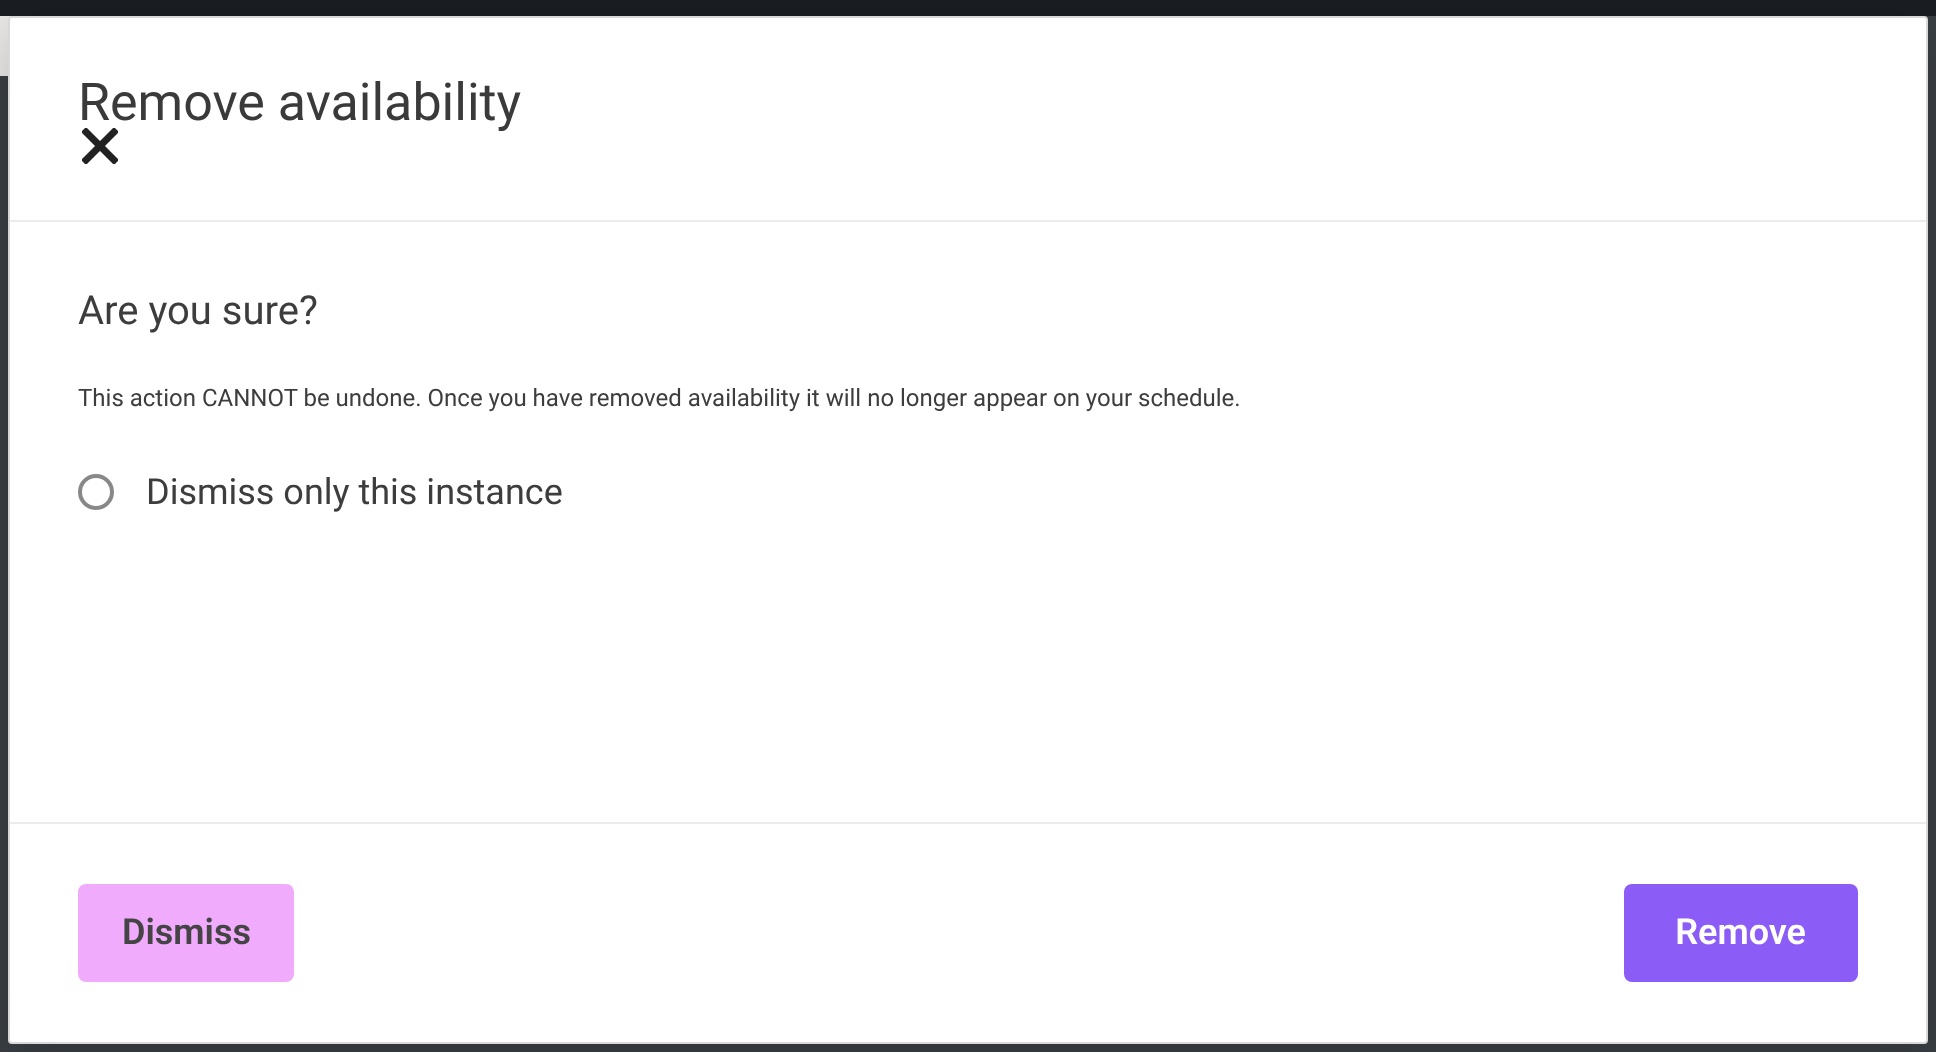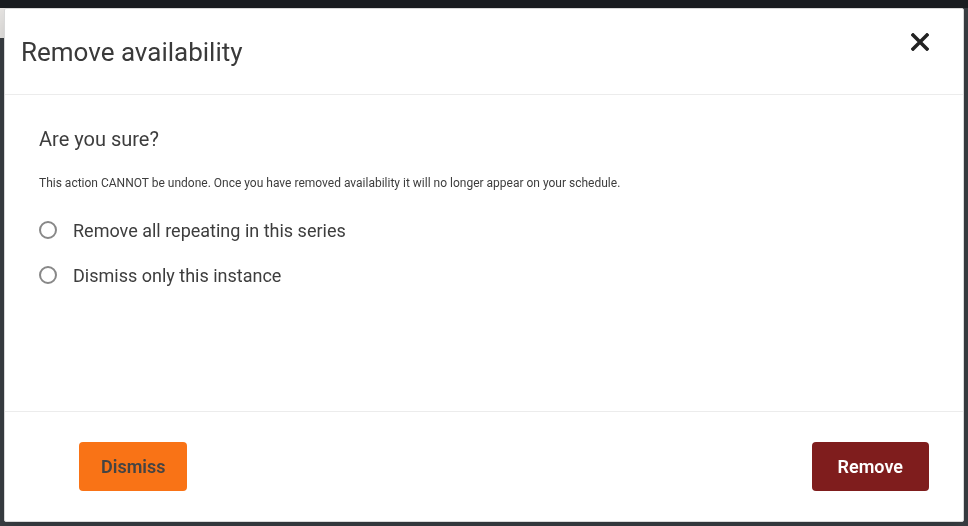--- a/index.html
+++ b/index.html
@@ -28,25 +28,26 @@
       right: 4px;
       bottom: 4px;
       background: #ffffff;
       border: 1px solid #d8d8d8;
       border-radius: 2px;
       box-shadow: 0 8px 24px rgba(0,0,0,0.18);
       display: flex;
       flex-direction: column;
     }
     .modal-header {
-      padding: 28px 34px 26px 16px;
+      padding: 28px 34px 26px 34px;
       border-bottom: 1px solid #ececec;
       display: flex;
       align-items: flex-start;
       justify-content: space-between;
+      flex-direction: column;
     }
     .modal-title {
       font-size: 26px;
       font-weight: 400;
       color: #3a3a3a;
       line-height: 1.2;
     }
     .close-btn {
       background: none;
       border: none;
@@ -103,26 +104,25 @@
     .btn {
       font-size: 18px;
       font-weight: 600;
       padding: 14px 22px;
       border-radius: 4px;
       cursor: pointer;
       border: none;
       font-family: inherit;
     }
     .btn-dismiss {
-      background: #f97316;
+      background: #f0abfc;
       color: #444;
-      margin-left: 40px;
     }
     .btn-remove {
-      background: #7f1d1d;
+      background: #8b5cf6;
       color: #ffffff;
       padding: 14px 26px;
     }
   </style>
 </head>
 <body>
 
 <div class="backdrop-top"></div>
 <div class="backdrop-strip"></div>
 
@@ -137,24 +137,20 @@
     </button>
   </div>
 
   <div class="modal-body">
     <p class="body-question">Are you sure?</p>
     <p class="body-desc">This action CANNOT be undone. Once you have removed availability it will no longer appear on your schedule.</p>
 
     <div class="radio-group">
       <label class="radio-row">
         <span class="radio-circle"></span>
-        <span class="radio-label">Remove all repeating in this series</span>
-      </label>
-      <label class="radio-row">
-        <span class="radio-circle"></span>
         <span class="radio-label">Dismiss only this instance</span>
       </label>
     </div>
   </div>
 
   <div class="modal-footer">
     <button class="btn btn-dismiss">Dismiss</button>
     <button class="btn btn-remove">Remove</button>
   </div>
 

